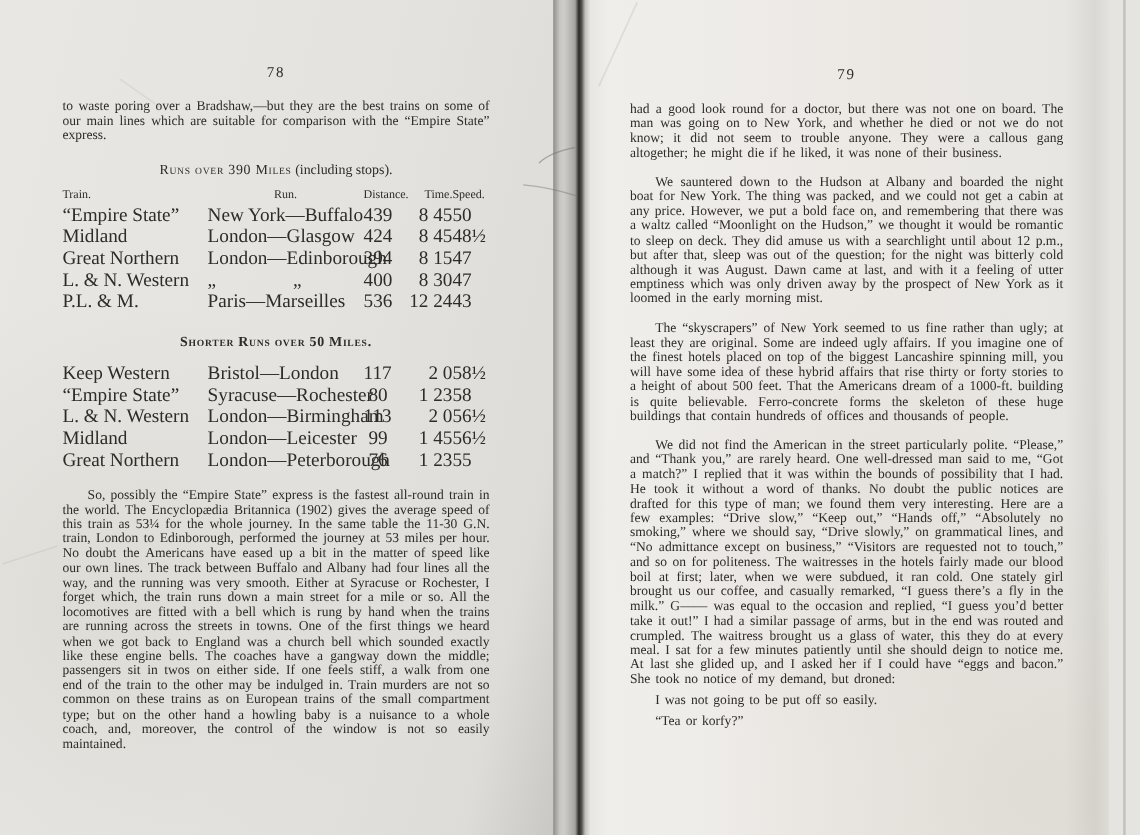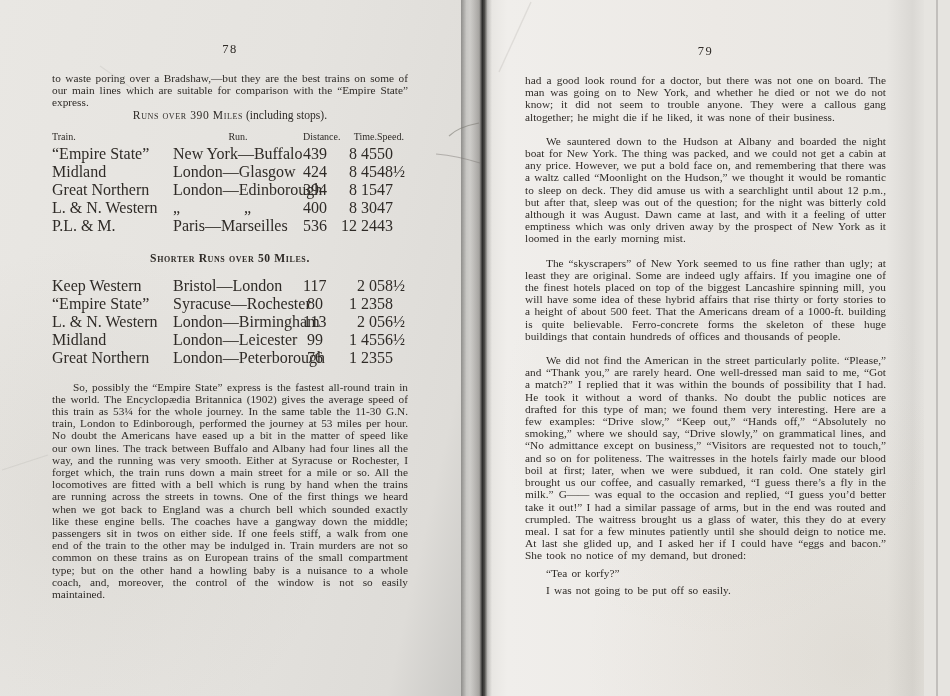--- a/index.html
+++ b/index.html
@@ -25,30 +25,30 @@
   }
   .gutter {
     position:absolute; left:470px; top:0; width:22px; height:696px;
     background:linear-gradient(90deg,
       rgba(58,56,53,0) 0%, rgba(58,56,53,0.35) 42%,
       #2c2b29 56%, #4e4d4a 66%,
       rgba(58,56,53,0.22) 80%, rgba(58,56,53,0) 100%);
   }
   .edge-line { position:absolute; left:936px; top:0; width:2px; height:696px; background:rgba(118,116,112,0.32); }
 
-  .page-number { text-align:center; font-size:12.5px; letter-spacing:1.5px; margin:0 0 15px 0; }
+  .page-number { text-align:center; font-size:12.5px; letter-spacing:1.5px; margin:11px 0 15px 0; }
 
   .para {
     margin:12px 0 0 0; font-size:11.3px; line-height:12.2px;
     text-align:justify; text-indent:21px; word-spacing:1.4px;
   }
   .para.continuation { margin-top:0; text-indent:0; }
   .dialogue { margin:5px 0 0 0; font-size:11.3px; line-height:12.2px; text-indent:21px; word-spacing:1.4px; }
 
-  .table-heading { text-align:center; font-size:11.6px; }
+  .table-heading { text-align:center; font-size:11.6px; margin-top:15px; }
   .table-heading .sc { font-variant:small-caps; letter-spacing:0.6px; }
 
   table.runs { border-collapse:collapse; table-layout:fixed; width:372px; margin-top:9px; }
   table.runs th { font-size:10px; font-weight:normal; padding:0 0 3px 0; }
   table.runs td { font-size:16px; height:16px; padding:0; white-space:nowrap; overflow:visible; }
   .c-train { text-align:left; }
   th.c-train { text-align:left; padding-left:14px; }
   .c-run { text-align:left; }
   th.c-run { text-align:center; }
   .c-dist { text-align:right; }
@@ -184,22 +184,22 @@
     <p class="para" style="margin-top:14px;">So, possibly the “Empire State” express is the fastest all-round train in the world.  The Encyclopædia Britannica (1902) gives the average speed of this train as 53¼ for the whole journey.  In the same table the 11-30 G.N. train, London to Edinborough, performed the journey at 53 miles per hour.  No doubt the Americans have eased up a bit in the matter of speed like our own lines.  The track between Buffalo and Albany had four lines all the way, and the running was very smooth.  Either at Syracuse or Rochester, I forget which, the train runs down a main street for a mile or so.  All the locomotives are fitted with a bell which is rung by hand when the trains are running across the streets in towns.  One of the first things we heard when we got back to England was a church bell which sounded exactly like these engine bells.  The coaches have a gangway down the middle; passengers sit in twos on either side.  If one feels stiff, a walk from one end of the train to the other may be indulged in.  Train murders are not so common on these trains as on European trains of the small compartment type; but on the other hand a howling baby is a nuisance to a whole coach, and, moreover, the control of the window is not so easily maintained.</p>
   </div>
 
   <div class="page page-right">
     <div class="page-number">79</div>
 
     <p class="para continuation">had a good look round for a doctor, but there was not one on board.  The man was going on to New York, and whether he died or not we do not know; it did not seem to trouble anyone.  They were a callous gang altogether; he might die if he liked, it was none of their business.</p>
     <p class="para">We sauntered down to the Hudson at Albany and boarded the night boat for New York.  The thing was packed, and we could not get a cabin at any price.  However, we put a bold face on, and remembering that there was a waltz called “Moonlight on the Hudson,” we thought it would be romantic to sleep on deck.  They did amuse us with a searchlight until about 12 p.m., but after that, sleep was out of the question; for the night was bitterly cold although it was August.  Dawn came at last, and with it a feeling of utter emptiness which was only driven away by the prospect of New York as it loomed in the early morning mist.</p>
     <p class="para">The “skyscrapers” of New York seemed to us fine rather than ugly; at least they are original.  Some are indeed ugly affairs.  If you imagine one of the finest hotels placed on top of the biggest Lancashire spinning mill, you will have some idea of these hybrid affairs that rise thirty or forty stories to a height of about 500 feet.  That the Americans dream of a 1000-ft. building is quite believable.  Ferro-concrete forms the skeleton of these huge buildings that contain hundreds of offices and thousands of people.</p>
     <p class="para">We did not find the American in the street particularly polite.  “Please,” and “Thank you,” are rarely heard.  One well-dressed man said to me, “Got a match?”  I replied that it was within the bounds of possibility that I had.  He took it without a word of thanks.  No doubt the public notices are drafted for this type of man; we found them very interesting.  Here are a few examples: “Drive slow,” “Keep out,” “Hands off,” “Absolutely no smoking,” where we should say, “Drive slowly,” on grammatical lines, and “No admittance except on business,” “Visitors are requested not to touch,” and so on for politeness.  The waitresses in the hotels fairly made our blood boil at first; later, when we were subdued, it ran cold.  One stately girl brought us our coffee, and casually remarked, “I guess there’s a fly in the milk.”  G—— was equal to the occasion and replied, “I guess you’d better take it out!”  I had a similar passage of arms, but in the end was routed and crumpled.  The waitress brought us a glass of water, this they do at every meal.  I sat for a few minutes patiently until she should deign to notice me.  At last she glided up, and I asked her if I could have “eggs and bacon.”  She took no notice of my demand, but droned:</p>
+    <p class="dialogue">I was not going to be put off so easily.</p>
     <p class="dialogue">“Tea or korfy?”</p>
-    <p class="dialogue">I was not going to be put off so easily.</p>
   </div>
 
   <div class="gutter"></div>
   <div class="edge-line"></div>
 
   <svg class="marks" width="950" height="696" viewBox="0 0 950 696">
     <path d="M 479 123 Q 458 127 449 136" fill="none" stroke="#77746e" stroke-width="1.1" opacity="0.55"></path>
     <path d="M 436 154 Q 458 156 480 163" fill="none" stroke="#77746e" stroke-width="1.1" opacity="0.45"></path>
     <path d="M 531 2 L 499 72" fill="none" stroke="#8e8b85" stroke-width="1.4" opacity="0.18"></path>
     <path d="M 100 66 L 133 89" fill="none" stroke="#8e8b85" stroke-width="1.2" opacity="0.15"></path>

